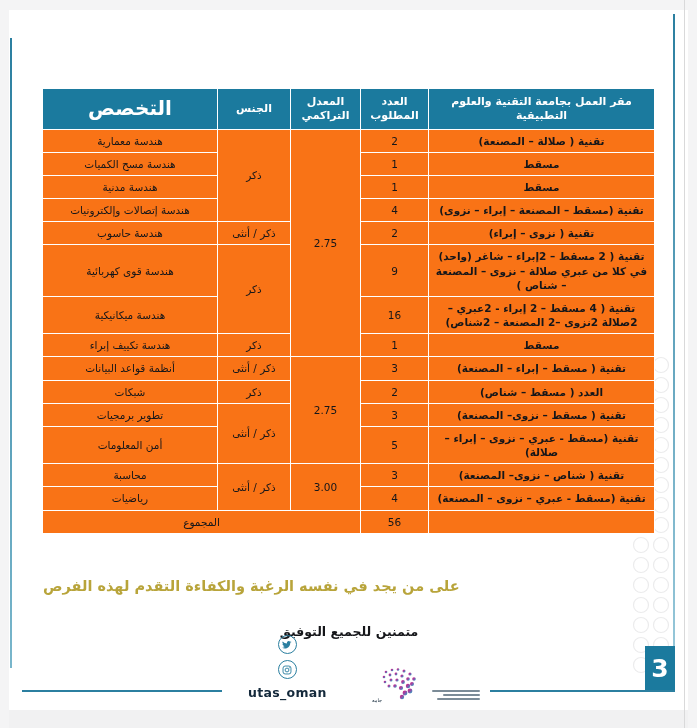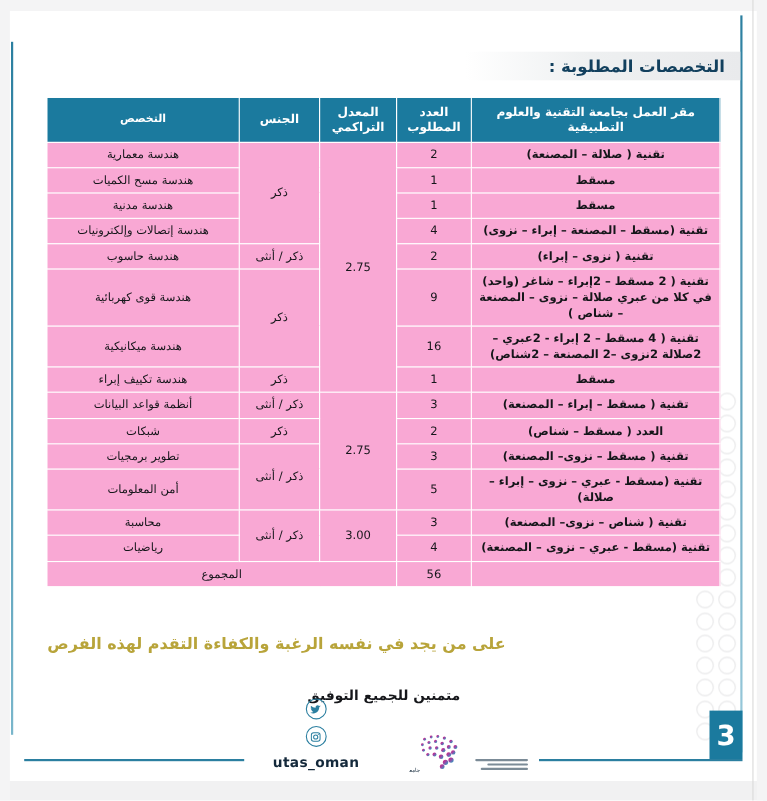--- a/index.html
+++ b/index.html
@@ -46,23 +46,23 @@
     table-layout:fixed;
     box-shadow:0 0 0 0 transparent;
   }
   table.spec th{
     background:#1b7a9e;color:#ffffff;
     font-size:11px;font-weight:bold;
     padding:6px 4px;line-height:1.25;
     border:1px solid #ffffff;
     vertical-align:middle;text-align:center;
   }
-  table.spec th.big{font-size:10px;}
+  table.spec th.big{font-size:20px;}
   table.spec td{
-    background:#f9a8d4;color:#15161a;
+    background:#f97316;color:#15161a;
     font-size:10.5px;
     border:1px solid #ffffff;
     padding:4px 6px;line-height:1.35;
     vertical-align:middle;text-align:center;
     height:23px;box-sizing:border-box;
   }
   td.spec-name{font-size:11px;}
   td.loc{font-size:10px;font-weight:bold;}
   td.num{font-size:11px;}
   td.gpa{font-size:11px;margin-left:40px;}
@@ -126,23 +126,20 @@
 
   <svg class="lattice" viewBox="0 0 40 320" xmlns="http://www.w3.org/2000/svg">
     <defs>
       <pattern id="lat" width="20" height="20" patternUnits="userSpaceOnUse">
         <circle cx="10" cy="10" r="7.5" fill="none" stroke="#d8d8da" stroke-width="1.2"></circle>
       </pattern>
     </defs>
     <rect width="40" height="320" fill="url(#lat)"></rect>
   </svg>
 
-  <div class="title-band">
-    <span class="t">التخصصات المطلوبة :</span>
-  </div>
 
   <table class="spec">
     <colgroup>
       <col class="c-loc">
         <col class="c-num">
         <col class="c-gpa">
         <col class="c-gender">
         <col class="c-spec">
     </colgroup>
     <thead>

